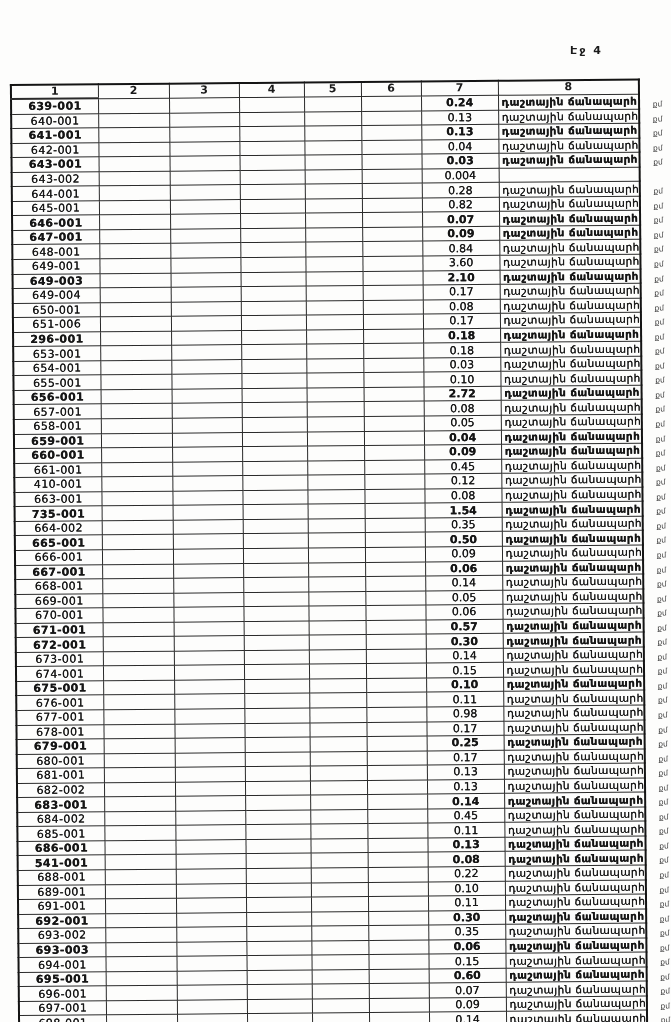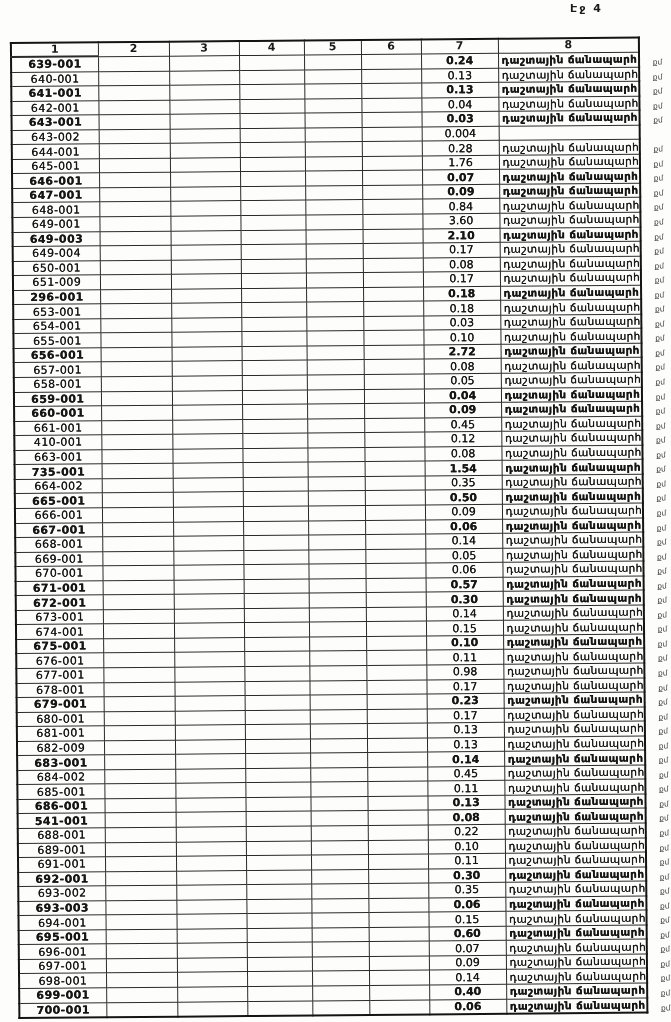--- a/index.html
+++ b/index.html
@@ -11,20 +11,21 @@
     height: 1022px;
     position: relative;
     background: #fdfdfc;
     font-family: "DejaVu Sans", sans-serif;
     color: #161616;
     overflow: hidden;
   }
   .sheet {
     position: absolute;
     inset: 0;
+    margin-top: 42px;
   }
   .page-label {
     position: absolute;
     top: 2px;
     left: 570px;
     font-size: 11px;
     font-weight: bold;
     letter-spacing: 2px;
     color: #1b1b1b;
   }
@@ -224,21 +225,21 @@
         <span class="note">քմ</span>
       </td>
     </tr>
         <tr>
       <td class="id">645-001</td>
       <td class="blank"></td>
       <td class="blank"></td>
       <td class="blank"></td>
       <td class="blank"></td>
       <td class="blank"></td>
-      <td class="val">1.76</td>
+      <td class="val">0.82</td>
       <td class="desc">
         <span>դաշտային ճանապարհ</span>
         <span class="note">քմ</span>
       </td>
     </tr>
         <tr>
       <td class="id">646-001</td>
       <td class="blank"></td>
       <td class="blank"></td>
       <td class="blank"></td>
@@ -322,21 +323,21 @@
       <td class="blank"></td>
       <td class="blank"></td>
       <td class="blank"></td>
       <td class="val">0.08</td>
       <td class="desc">
         <span>դաշտային ճանապարհ</span>
         <span class="note">քմ</span>
       </td>
     </tr>
         <tr>
-      <td class="id">651-009</td>
+      <td class="id">651-006</td>
       <td class="blank"></td>
       <td class="blank"></td>
       <td class="blank"></td>
       <td class="blank"></td>
       <td class="blank"></td>
       <td class="val">0.17</td>
       <td class="desc">
         <span>դաշտային ճանապարհ</span>
         <span class="note">քմ</span>
       </td>
@@ -705,21 +706,21 @@
         <span class="note">քմ</span>
       </td>
     </tr>
         <tr>
       <td class="id">679-001</td>
       <td class="blank"></td>
       <td class="blank"></td>
       <td class="blank"></td>
       <td class="blank"></td>
       <td class="blank"></td>
-      <td class="val">0.23</td>
+      <td class="val">0.25</td>
       <td class="desc">
         <span>դաշտային ճանապարհ</span>
         <span class="note">քմ</span>
       </td>
     </tr>
         <tr>
       <td class="id">680-001</td>
       <td class="blank"></td>
       <td class="blank"></td>
       <td class="blank"></td>
@@ -738,21 +739,21 @@
       <td class="blank"></td>
       <td class="blank"></td>
       <td class="blank"></td>
       <td class="val">0.13</td>
       <td class="desc">
         <span>դաշտային ճանապարհ</span>
         <span class="note">քմ</span>
       </td>
     </tr>
         <tr>
-      <td class="id">682-009</td>
+      <td class="id">682-002</td>
       <td class="blank"></td>
       <td class="blank"></td>
       <td class="blank"></td>
       <td class="blank"></td>
       <td class="blank"></td>
       <td class="val">0.13</td>
       <td class="desc">
         <span>դաշտային ճանապարհ</span>
         <span class="note">քմ</span>
       </td>

